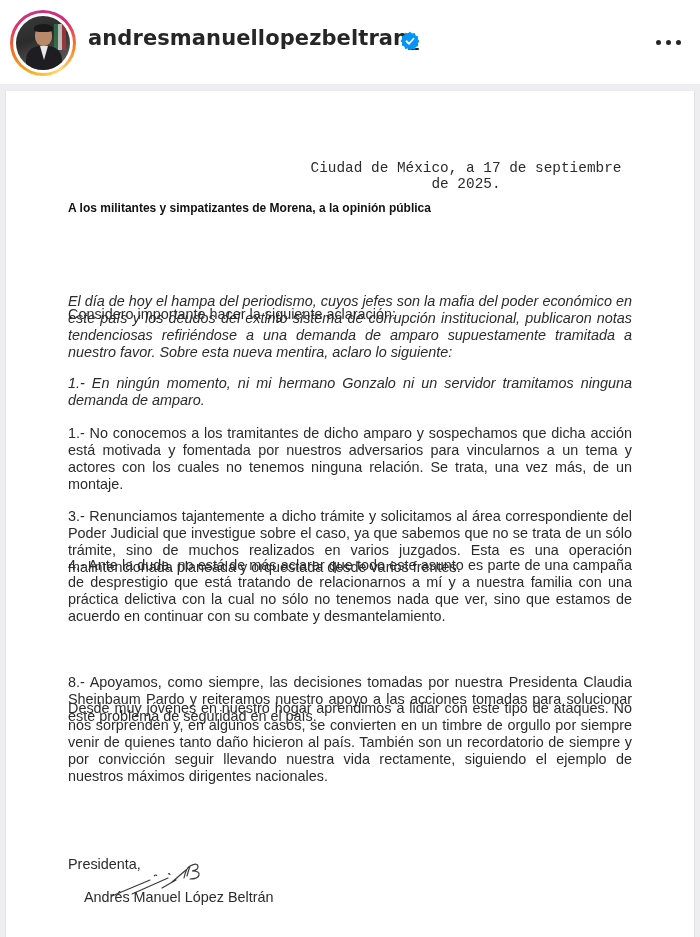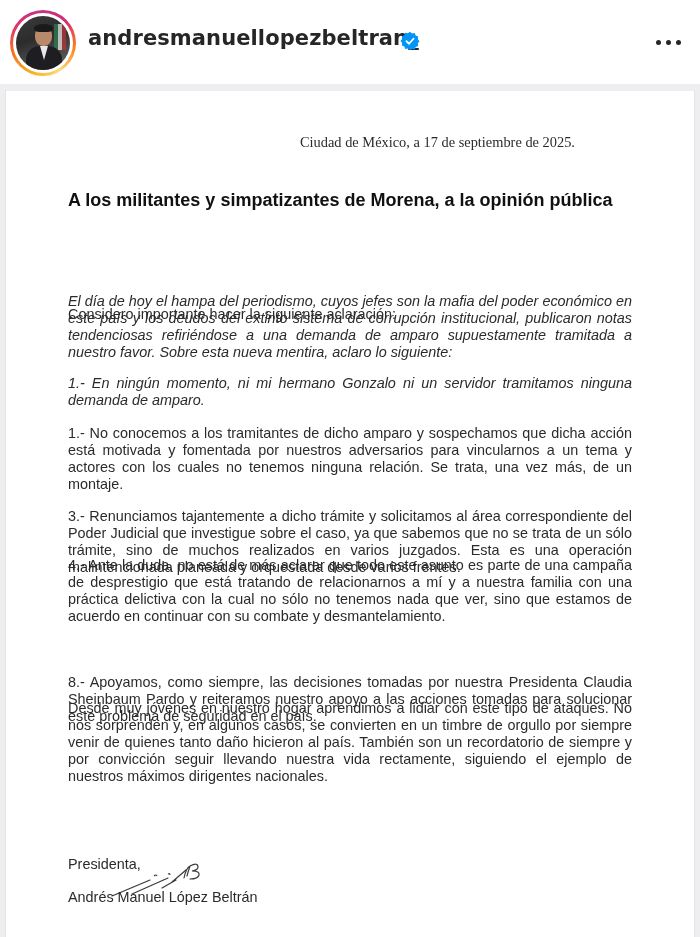--- a/index.html
+++ b/index.html
@@ -22,33 +22,33 @@
     .username { position: absolute; left: 88px; top: 26px; font-size: 21px; font-weight: bold; color: #262626; letter-spacing: 0.1px; }
     .verified { position: absolute; left: 400px; top: 31px; width: 20px; height: 20px; }
     .more { position: absolute; left: 648px; top: 30px; width: 40px; height: 24px; display: flex; align-items: center; justify-content: center; gap: 5px; cursor: pointer; }
     .more span { width: 5px; height: 5px; border-radius: 50%; background: #262626; display: block; }
 
     .frame { position: absolute; left: 0; top: 84px; width: 700px; height: 853px; background: #eeeef0; }
     .page { position: absolute; left: 5px; top: 90px; width: 690px; height: 847px; background: #ffffff;
       border-left: 1px solid #e4e4e6; border-right: 1px solid #e4e4e6; border-top: 1px solid #ececee; }
 
     .doc { position: absolute; left: 68px; width: 564px; font-family: "Liberation Sans", "DejaVu Sans", sans-serif; font-size: 14.4px; line-height: 17px; color: #2b2b2b; }
-    .date { position: absolute; left: 300px; top: 134px; width: 332px; text-align: left; font-family: Liberation Serif, serif; font-size: 14.4px; color: #2b2b2b; }
-    .salutation { top: 192px; font-weight: bold; color: #111; font-size: 18px; }
+    .date { position: absolute; left: 300px; top: 160px; width: 332px; text-align: center; font-family: Liberation Mono, monospace; font-size: 14.4px; color: #2b2b2b; }
+    .salutation { top: 200px; font-weight: bold; color: #111; font-size: 12px; }
     .p { text-align: justify; text-align-last: left; }
     .p1 { top: 262px; margin-top: 44px; }
     .p2 { top: 293px; font-style: italic; }
     .p3 { top: 375px; font-style: italic; }
     .p4 { top: 425px; }
     .p5 { top: 508px; }
     .p6 { top: 557px; }
     .p7 { top: 674px; }
     .p8 { top: 700px; }
     .closing { top: 856px; }
-    .signer { top: 889px; }
+    .signer { top: 889px; margin-left: 16px; }
     .signature { position: absolute; left: 110px; top: 858px; width: 110px; height: 42px; }
   </style>
 </head>
 <body>
 
 <div class="header">
   <div class="avatar-ring">
     <div class="avatar-inner">
       <div class="avatar">
         <div class="flag"></div>

